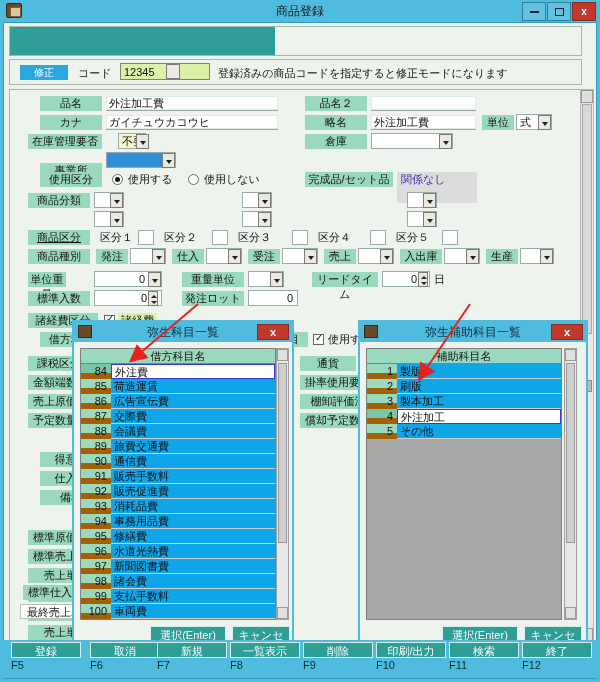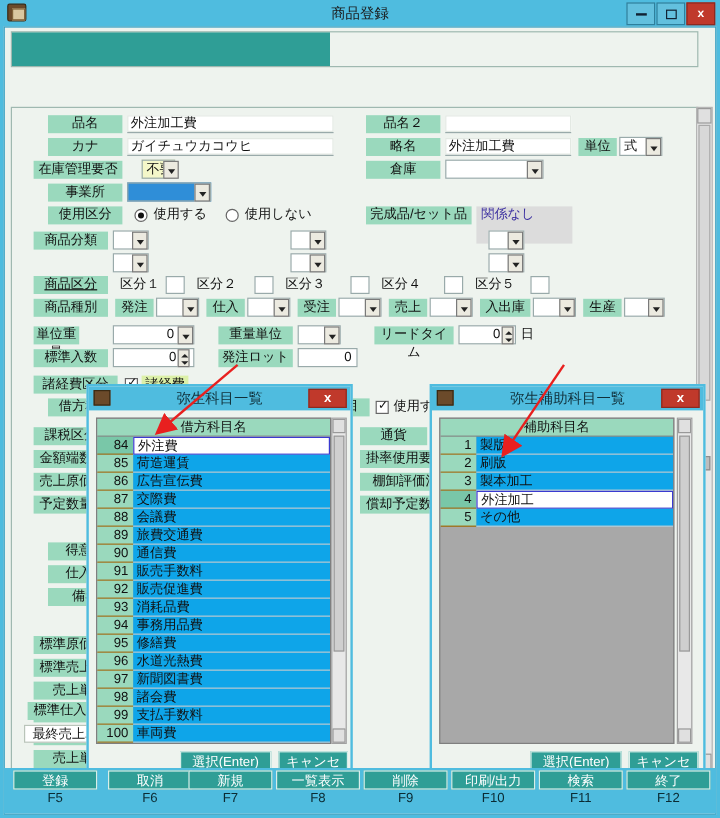--- a/index.html
+++ b/index.html
@@ -104,39 +104,39 @@
   .statusbar { position:absolute; left:5px; top:622px; width:573px; height:16px;
              background:#fafafa; border:1px solid #b9c4b9; font-size:10px;
              line-height:14px; padding-left:4px; white-space:nowrap; overflow:hidden; }
 
   
   .fkeys { position:absolute; left:3px; top:640px; width:594px; height:38px; background:#4fbcdf; }
   .fk { position:absolute; top:2px; width:100px; height:32px; }
   .fk .cap { display:block; width:100px; height:16px; background:#2f9e96; color:#fff;
              font-size:11px; text-align:center; line-height:16px;
              border:1px solid #d8eee9; }
-  .fk .num { display:block; width:100px; text-align:center; font-size:11px; color:#0b2b33;
+  .fk .num { display:block; width:100px; text-align:left; font-size:11px; color:#0b2b33;
              line-height:15px; }
 
   
   .dlg { position:absolute; background:#eef3ee; border:2px solid #4fbcdf; }
   .dlg .bar { position:relative; height:20px; background:#4fbcdf; }
   .dlg .bar .t { position:absolute; left:0; top:2px; width:100%; text-align:center;
              font-size:12px; color:#10303a; }
   .dlg .bar .ic { position:absolute; left:4px; top:3px; width:14px; height:13px;
              background:#6b4a2a; border:1px solid #3a2a14; }
   .dlg .bar .x { position:absolute; right:3px; top:2px; width:32px; height:16px;
              background:#c0392b; color:#fff; font-size:11px; font-weight:bold;
              text-align:center; line-height:15px; border:1px solid #8c2a20; }
   .lst { position:absolute; background:#a8a8a8; border:1px solid #7f7f7f; overflow:hidden; }
   .lst .hd { height:15px; background:#9ad9bd; border-bottom:1px solid #7f7f7f;
              font-size:11px; text-align:center; line-height:15px; }
   .lst .row { height:15px; font-size:11px; line-height:15px; display:flex; }
   .lst .row .n { width:30px; background:#9ad9bd; text-align:right; padding-right:4px;
-             border-bottom:1px solid #a16207; }
+             border-bottom:6px solid #a16207; }
   .lst .row .v { flex:1; background:#0ea5e9; padding-left:3px; border-bottom:1px solid #cfcfcf; }
   .lst .row.sel .v { border:1px solid #3a3ad0; background:#fff; }
   .lst .row.sel .n { background:#79c7a8; }
   .lsb { position:absolute; width:13px; background:#e8e8e8; border:1px solid #a0a0a0; }
   .lsb .u, .lsb .d { position:absolute; left:0; width:11px; height:12px;
              background:#e0e0e0; border:1px solid #999; }
   .lsb .u { top:0; } .lsb .d { bottom:0; }
   .lsb .th { position:absolute; left:1px; width:9px; background:#cfcfcf; border:1px solid #9a9a9a; }
   .dbtn { position:absolute; height:18px; background:#2f9e96; color:#fff;
              font-size:11px; text-align:center; line-height:17px; border:1px solid #d8eee9; }
@@ -162,20 +162,27 @@
       <div class="wbtn close">x</div>
     </div>
   </div>
 
   <div class="client">
 
     <div class="hdrbar">
       <div class="tealblock"></div>
     </div>
 
+    <div class="coderow">
+      <div class="badge-fix">修正</div>
+      <div class="lbl-code">コード</div>
+      <div class="code-input">12345</div>
+      <div class="code-arrow"></div>
+      <div class="code-note">登録済みの商品コードを指定すると修正モードになります</div>
+    </div>
 
     <div class="panel">
 
       <div class="lab" style="left:30px; top:6px; width:62px;">品名</div>
       <div class="fld" style="left:96px; top:6px; width:172px;">外注加工費</div>
       <div class="lab" style="left:295px; top:6px; width:62px;">品名２</div>
       <div class="fld" style="left:361px; top:6px; width:105px;"></div>
 
       <div class="lab" style="left:30px; top:25px; width:62px;">カナ</div>
       <div class="fld" style="left:96px; top:25px; width:172px;">ガイチュウカコウヒ</div>
@@ -185,21 +192,21 @@
       <div class="boxfld" style="left:506px; top:24px; width:36px;">式</div>
       <div class="arrowbtn" style="left:528px; top:25px;"></div>
 
       <div class="lab" style="left:18px; top:44px; width:74px;">在庫管理要否</div>
       <div class="boxfld yellowfld" style="left:96px; top:43px; width:28px;">不要</div>
       <div class="arrowbtn" style="left:126px; top:44px;"></div>
       <div class="lab" style="left:295px; top:44px; width:62px;">倉庫</div>
       <div class="boxfld" style="left:361px; top:43px; width:82px;"></div>
       <div class="arrowbtn" style="left:429px; top:44px;"></div>
 
-      <div class="lab" style="left:30px; top:63px; width:62px;">事業所</div>
+      <div class="lab" style="left:30px; top:73px; width:62px;">事業所</div>
       <div class="boxfld bluefld" style="left:96px; top:62px; width:70px;"></div>
       <div class="arrowbtn" style="left:152px; top:63px;"></div>
 
       <div class="lab" style="left:30px; top:82px; width:62px;">使用区分</div>
       <div class="radio on" style="left:102px; top:84px;"></div>
       <div class="txt" style="left:118px; top:82px;">使用する</div>
       <div class="radio" style="left:178px; top:84px;"></div>
       <div class="txt" style="left:194px; top:82px;">使用しない</div>
       <div class="lab" style="left:295px; top:82px; width:88px;">完成品/セット品</div>
       <div class="graybox purple" style="left:387px; top:82px; width:80px;">関係なし</div>

